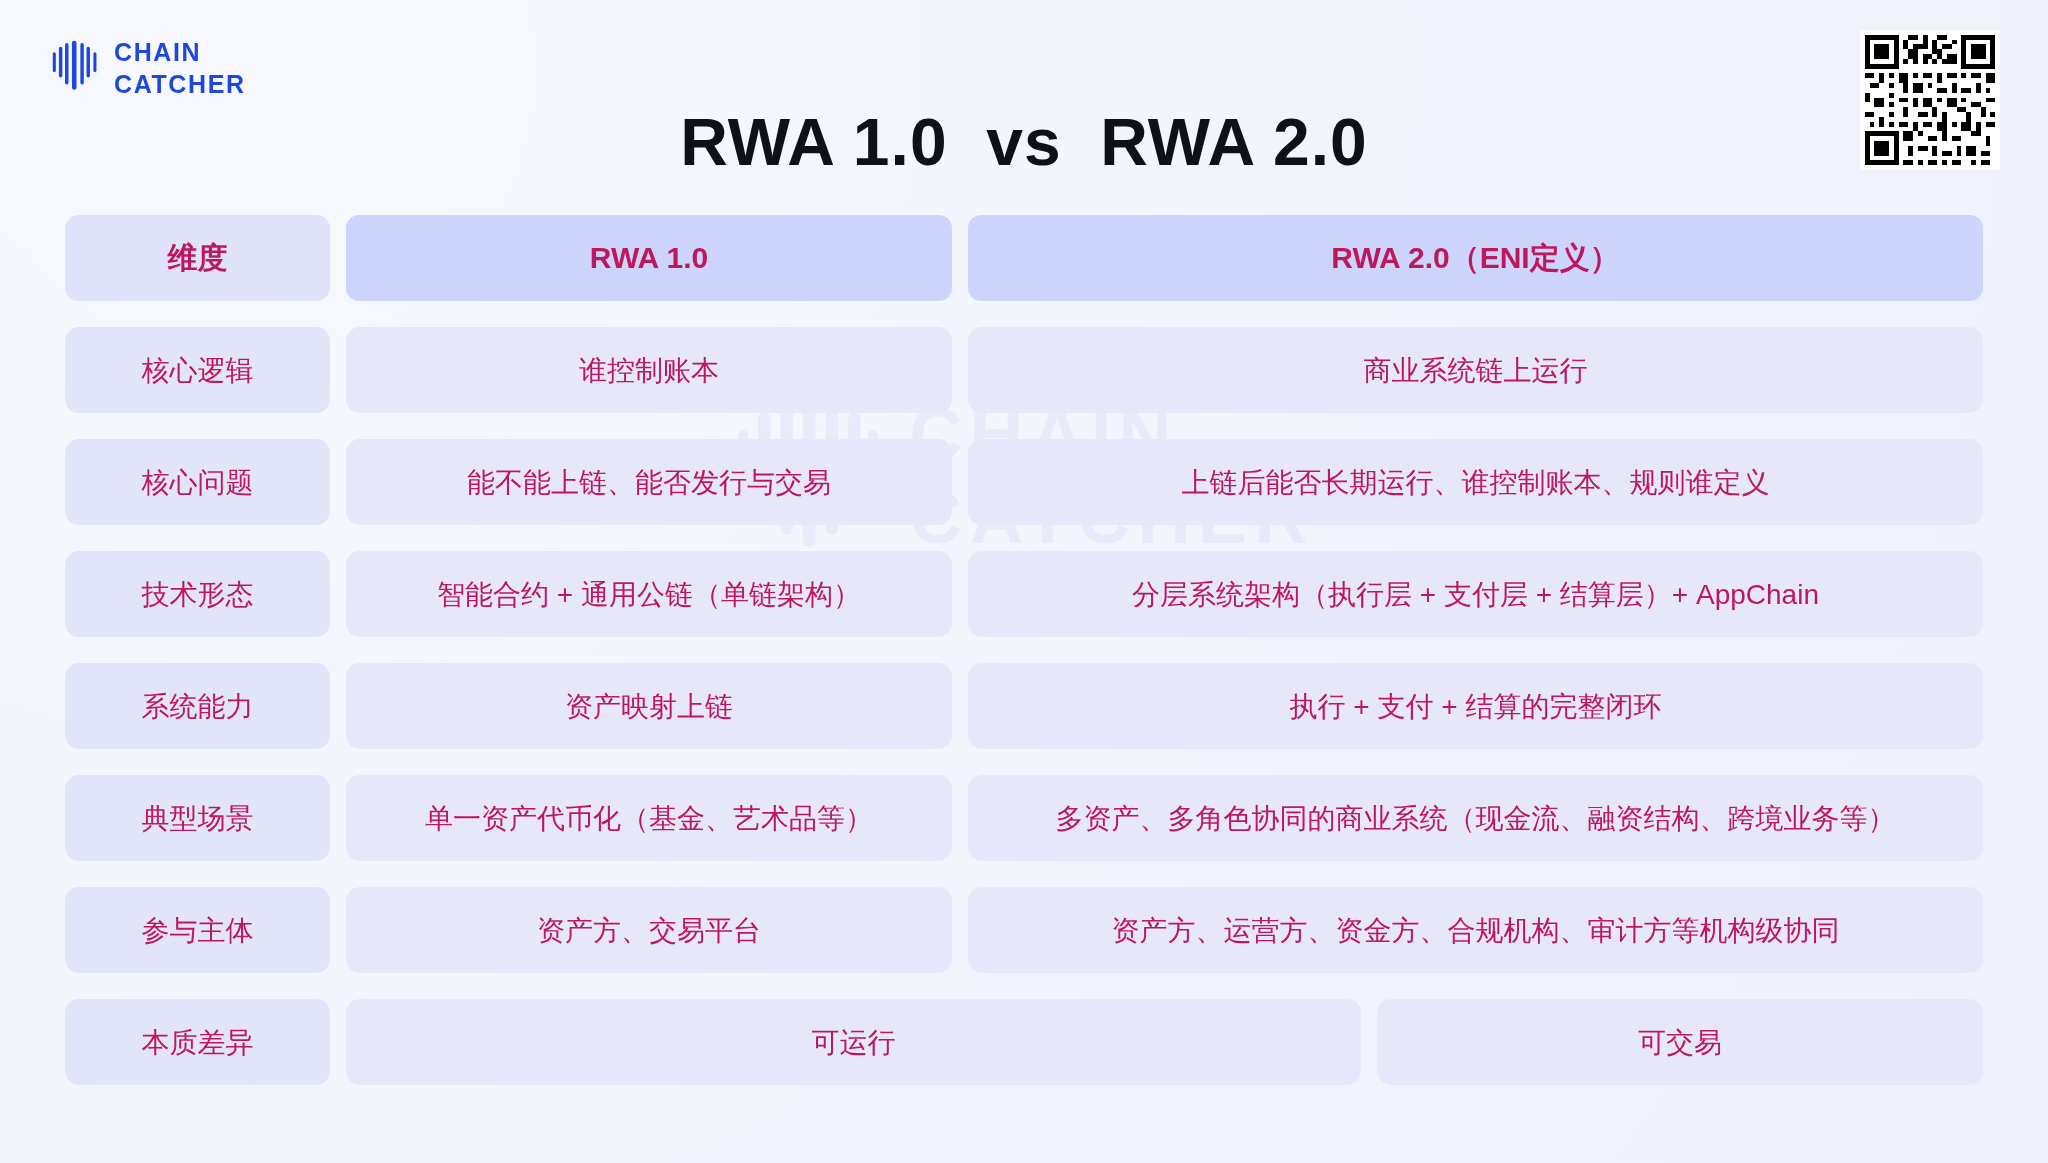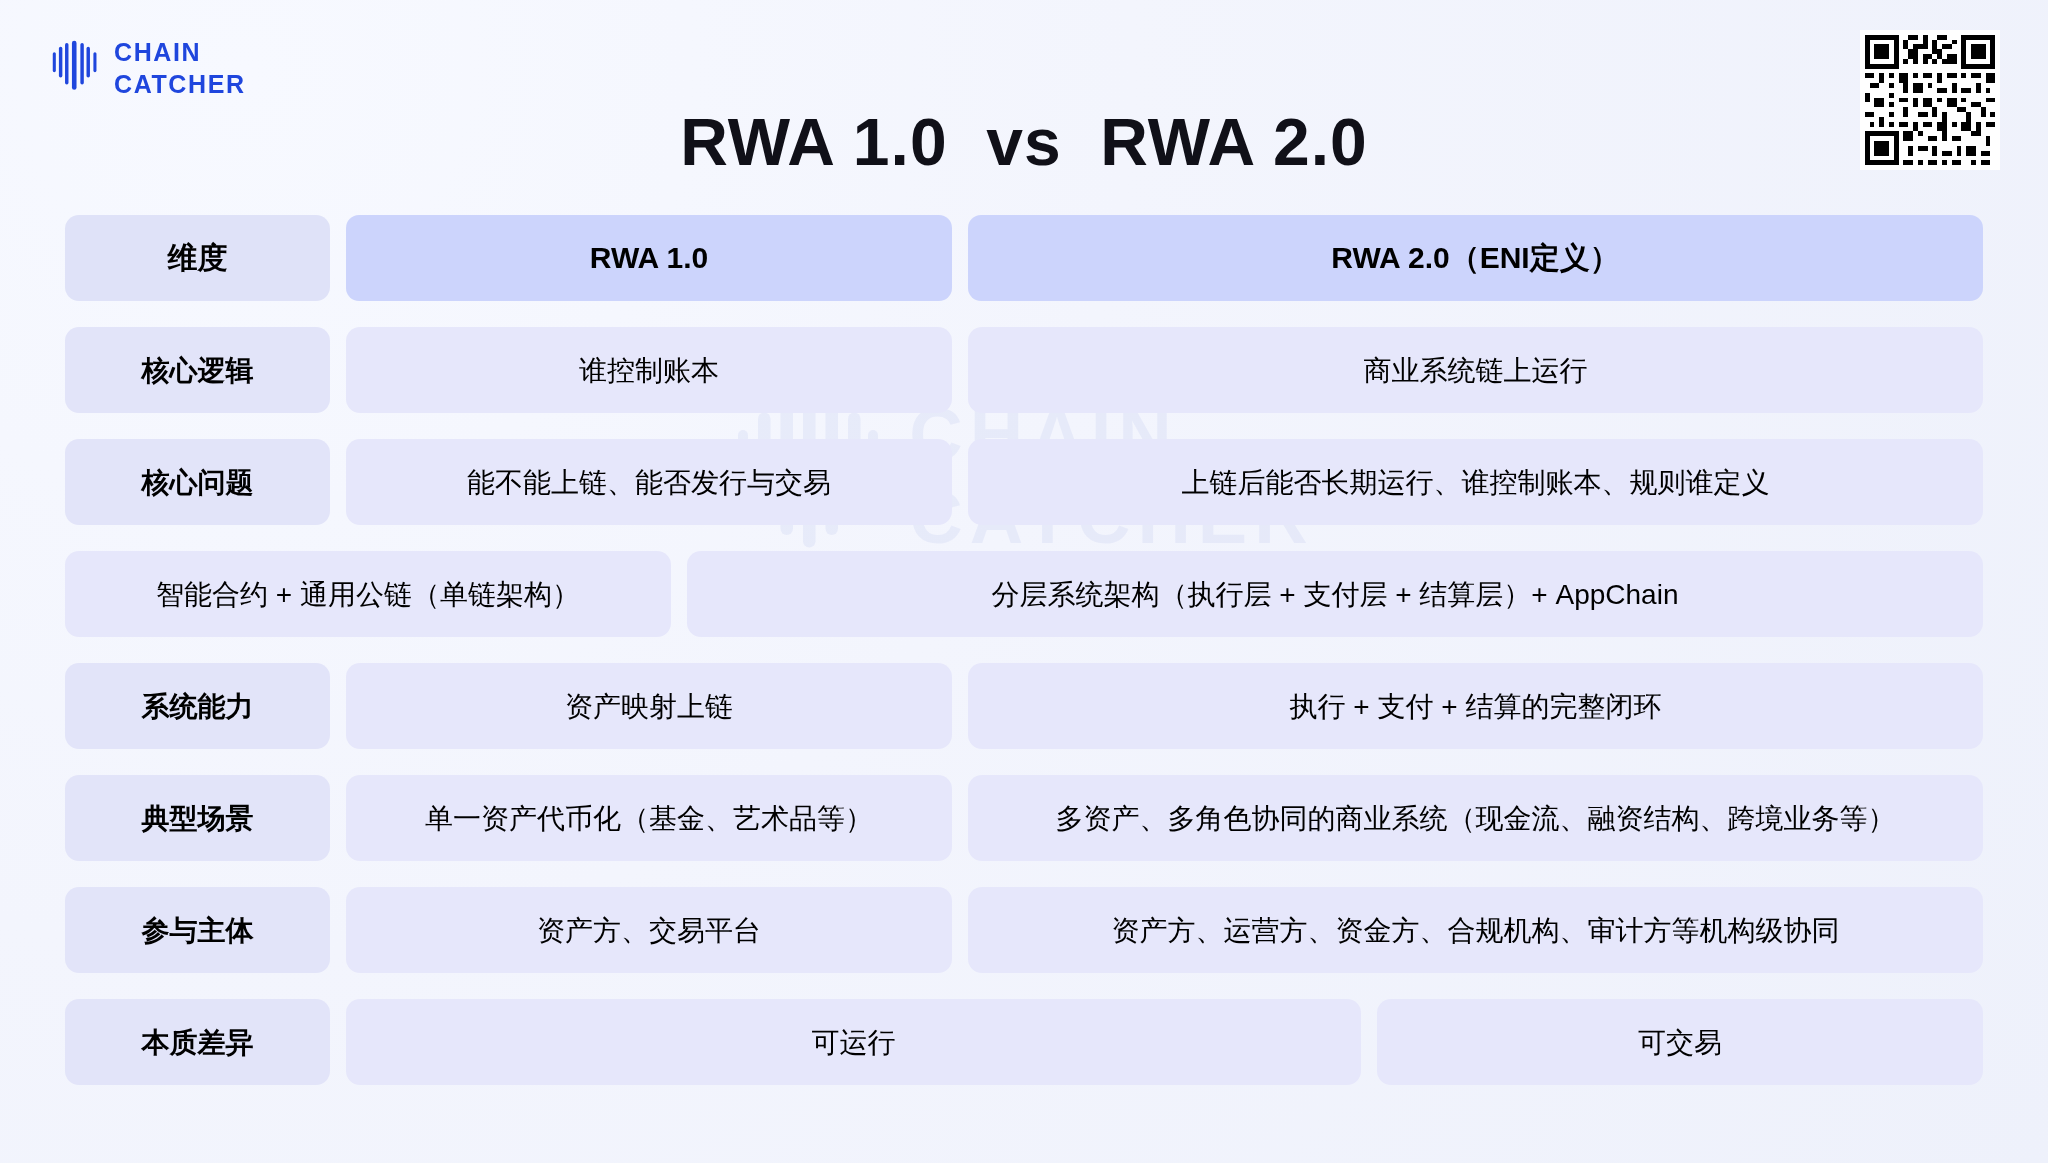--- a/index.html
+++ b/index.html
@@ -116,21 +116,21 @@
   }
 
   .cell {
     display: flex;
     align-items: center;
     justify-content: center;
     border-radius: 14px;
     padding: 0 18px;
     box-sizing: border-box;
     text-align: center;
-    color: #000000;
+    color: #be185d;
     font-size: 28px;
     line-height: 1.25;
   }
 
   .col-dim  { flex: 0 0 265px; }
   .col-one  { flex: 0 0 auto; width: 606px; }
   .col-two  { flex: 1 1 auto; text-align: center; }
 
   
   .row-head .cell { font-weight: 700; font-size: 30px; }
@@ -139,21 +139,21 @@
   }
   .row-head .col-one,
   .row-head .col-two {
     background: #ccd4fc;
     border-radius: 13px;
   }
 
   
   .row-body .col-dim {
     background: #e2e4f9;
-    font-weight: 700;
+    font-weight: 400;
   }
   .row-body .col-one,
   .row-body .col-two {
     background: #e6e7fb;
   }
 </style>
 </head>
 <body>
 
 <div class="page"></div>
@@ -339,20 +339,21 @@
     <div class="cell col-two">商业系统链上运行</div>
   </div>
 
   <div class="row row-body">
     <div class="cell col-dim">核心问题</div>
     <div class="cell col-one">能不能上链、能否发行与交易</div>
     <div class="cell col-two">上链后能否长期运行、谁控制账本、规则谁定义</div>
   </div>
 
   <div class="row row-body">
+    <div class="cell col-dim">技术形态</div>
     <div class="cell col-one">智能合约 + 通用公链（单链架构）</div>
     <div class="cell col-two">分层系统架构（执行层 + 支付层 + 结算层）+ AppChain</div>
   </div>
 
   <div class="row row-body">
     <div class="cell col-dim">系统能力</div>
     <div class="cell col-one">资产映射上链</div>
     <div class="cell col-two">执行 + 支付 + 结算的完整闭环</div>
   </div>
 

